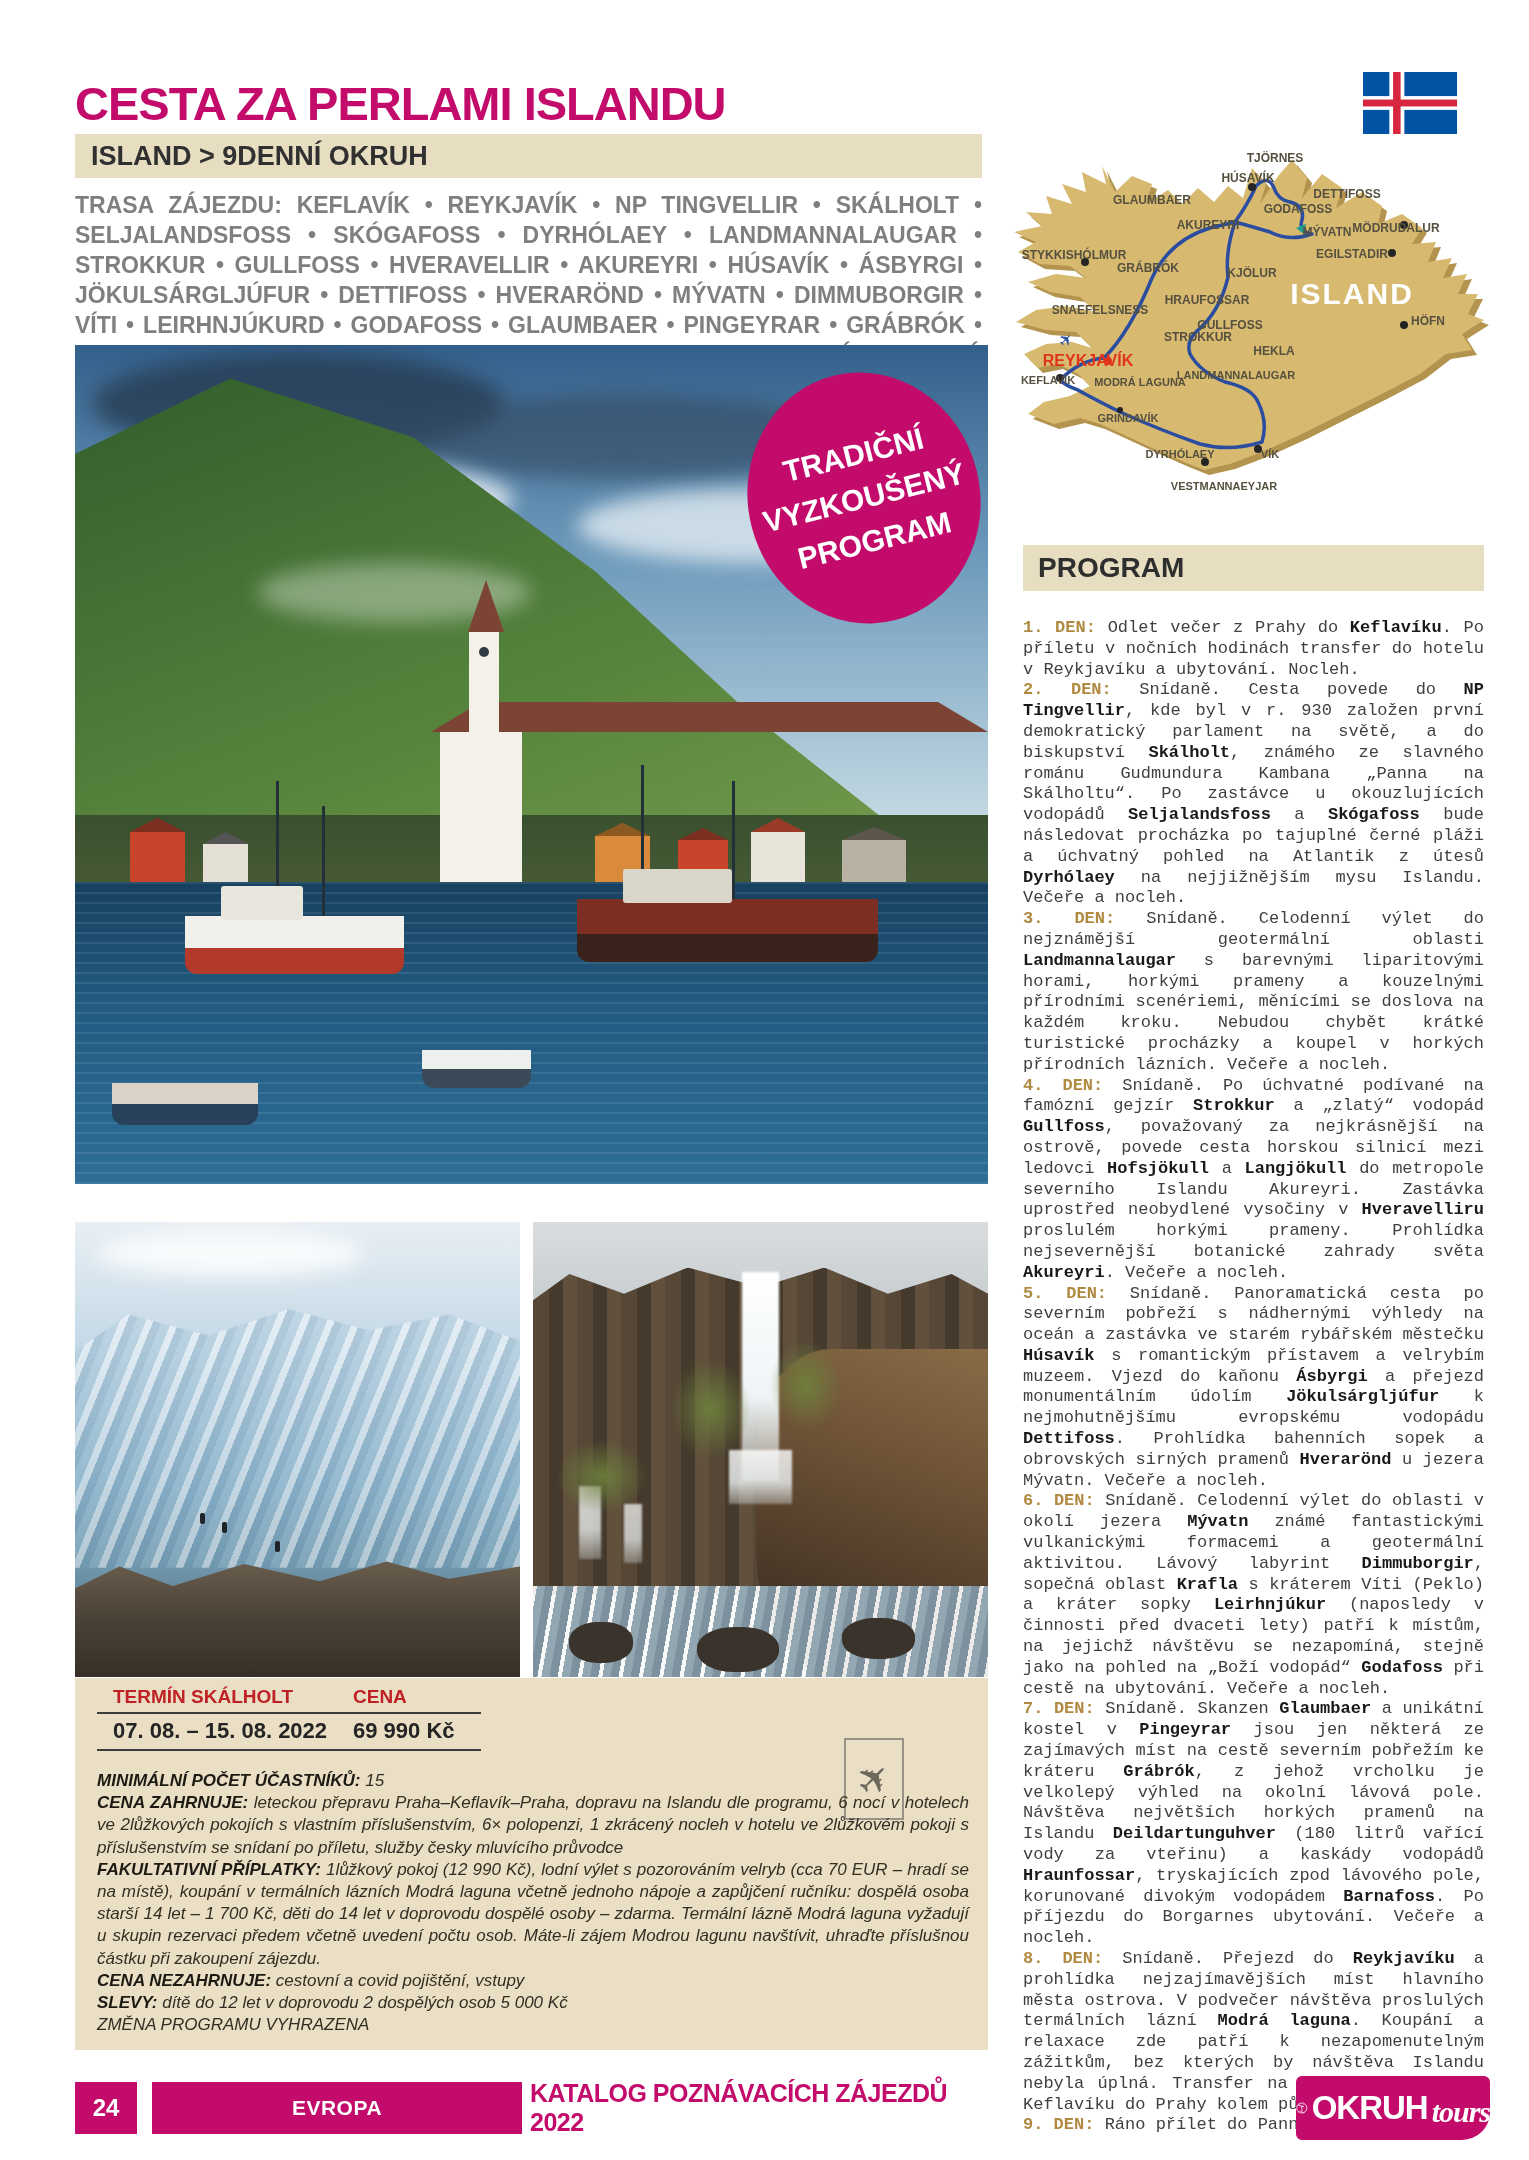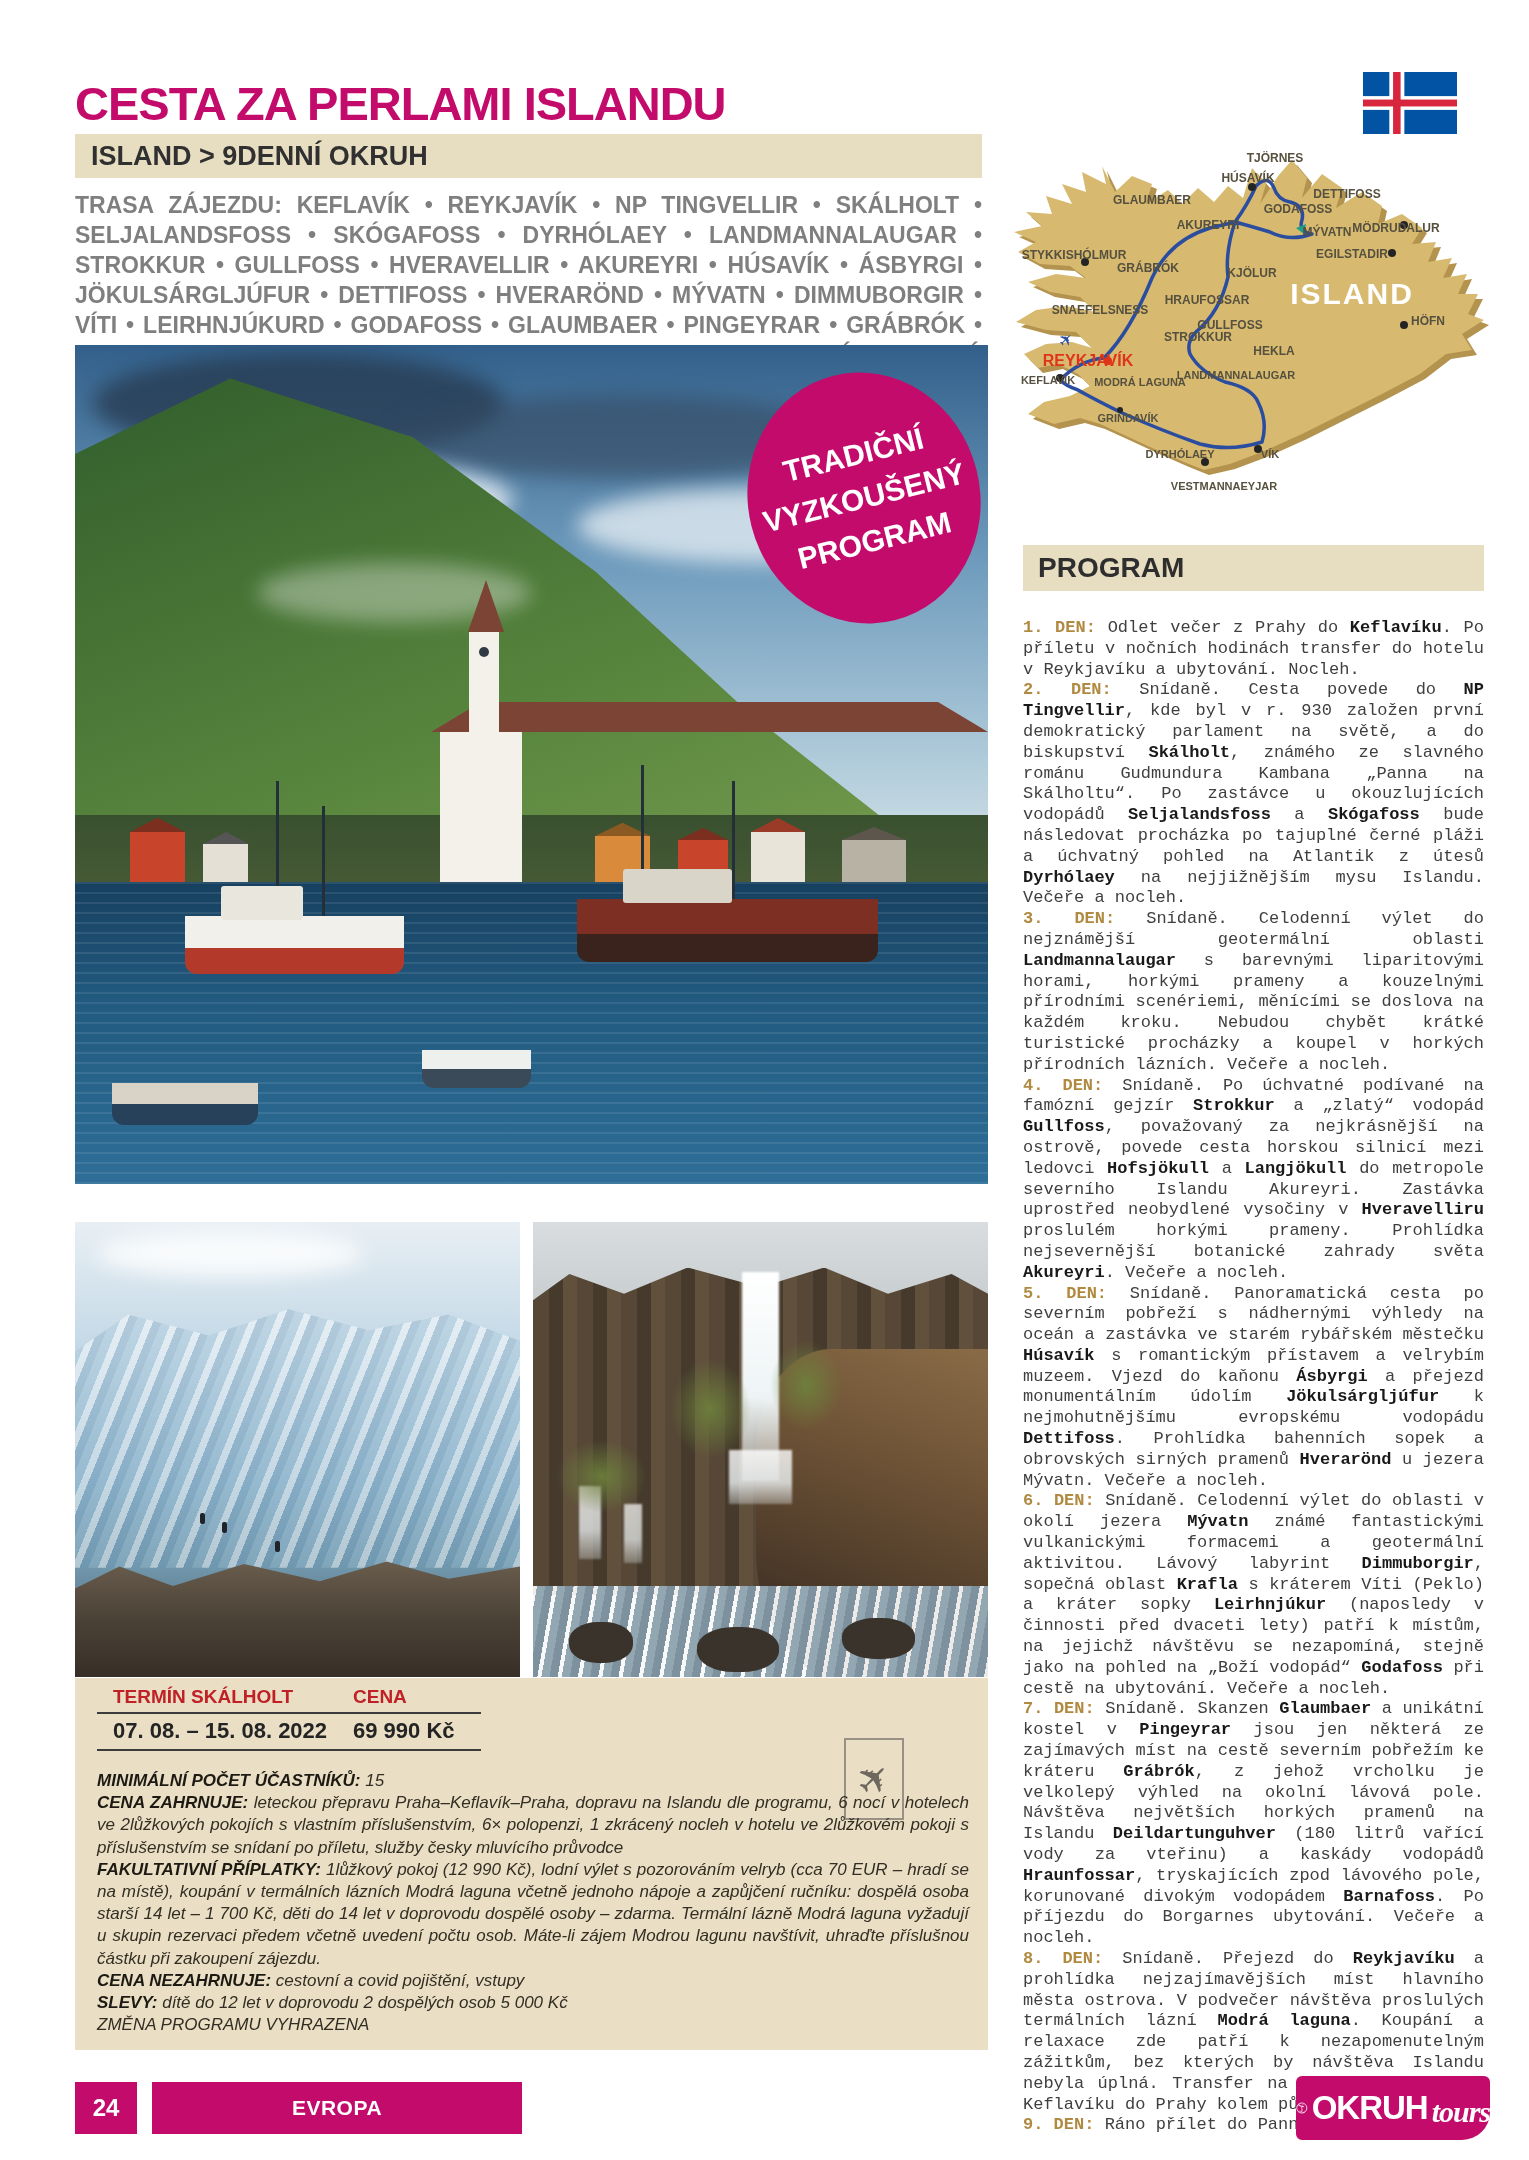--- a/index.html
+++ b/index.html
@@ -293,20 +293,21 @@
         <p><b>CENA ZAHRNUJE: </b>leteckou přepravu Praha–Keflavík–Praha, dopravu na Islandu dle programu, 6 nocí v hotelech ve 2lůžkových pokojích s vlastním příslušenstvím, 6× polopenzi, 1 zkrácený nocleh v hotelu ve 2lůžkovém pokoji s příslušenstvím se snídaní po příletu, služby česky mluvícího průvodce</p>
         <p><b>FAKULTATIVNÍ PŘÍPLATKY: </b>1lůžkový pokoj (12 990 Kč), lodní výlet s pozorováním velryb (cca 70 EUR – hradí se na místě), koupání v termálních lázních Modrá laguna včetně jednoho nápoje a zapůjčení ručníku: dospělá osoba starší 14 let – 1 700 Kč, děti do 14 let v doprovodu dospělé osoby – zdarma. Termální lázně Modrá laguna vyžadují u skupin rezervaci předem včetně uvedení počtu osob. Máte-li zájem Modrou lagunu navštívit, uhraďte příslušnou částku při zakoupení zájezdu.</p>
         <p><b>CENA NEZAHRNUJE: </b>cestovní a covid pojištění, vstupy</p>
         <p><b>SLEVY: </b>dítě do 12 let v doprovodu 2 dospělých osob 5 000 Kč</p>
         <p>ZMĚNA PROGRAMU VYHRAZENA</p>
       </div>
   </div>
 
   <div class="pgnum">24</div>
   <div class="section-box">EVROPA</div>
+  <div class="catalog">KATALOG POZNÁVACÍCH ZÁJEZDŮ 2022</div>
   <div class="exim">
     <svg width="30" height="34" viewBox="0 0 30 34">
       <circle cx="15" cy="17" r="13" fill="none" stroke="#ffffff" stroke-width="2"></circle>
       <path d="M15 26c1-6 0-11-2-13" stroke="#ffffff" stroke-width="2" fill="none"></path>
       <path d="M13 13c-3-3-7-3-9-1 3 0 6 0 9 1zM13 13c-1-4-4-6-7-6 2 2 4 4 7 6zM13 13c1-4 5-6 8-5-3 1-5 3-8 5zM13 13c3-2 7-1 9 2-3-1-6-1-9-2z" fill="#ffffff"></path>
       <path d="M7 27c2-2 5-2 8 0 3 2 6 2 8 0" stroke="#ffffff" stroke-width="1.5" fill="none"></path>
     </svg>
     <span class="brand">OKRUH</span>
       <span class="script">tours</span>
   </div>

